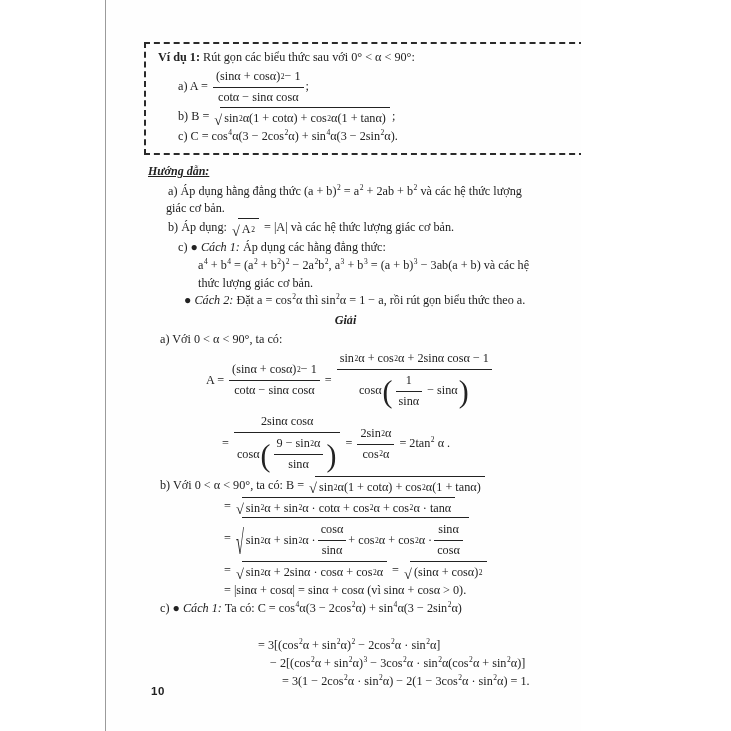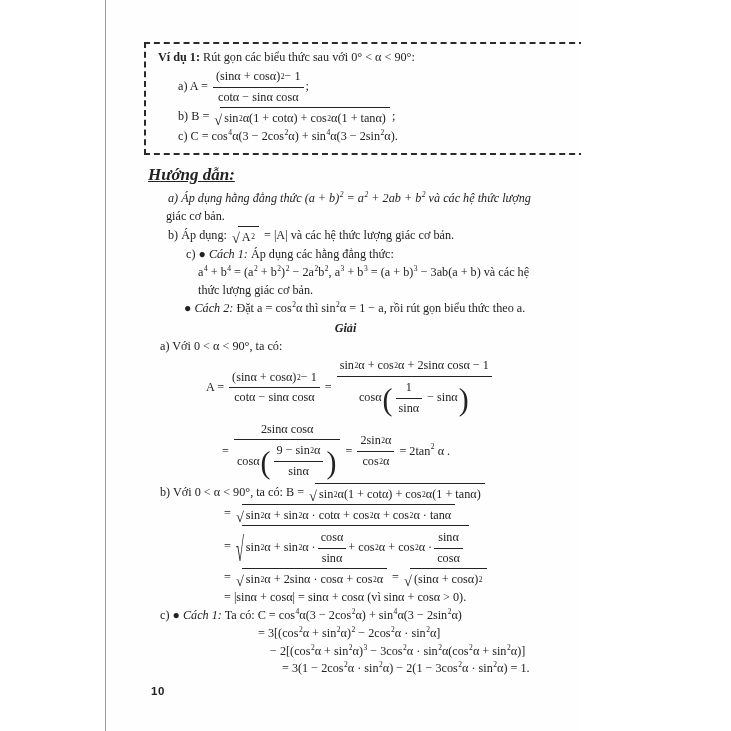--- a/index.html
+++ b/index.html
@@ -20,21 +20,21 @@
   
   .sqrt{display:inline-flex;align-items:stretch;vertical-align:middle;margin:0 2px}
   .rsym{align-self:flex-end;font-size:1.18em;line-height:1.05;margin-right:-2px}
   .sqrt.t>.rsym{transform:scaleY(2.35);transform-origin:86% bottom}
   .rcnt{display:inline-flex;align-items:center;border-top:1.2px solid var(--ink,#222);padding:2px 4px 0 4px}
   
   .bigp{display:inline-flex;align-items:center}
   .bp{font-size:2.45em;font-weight:300;line-height:0.78;margin:0 1px;transform:scaleY(1.05)}
   
   .ex-box{border:2px dashed var(--box_border,#2a2a2a);padding:5px 8px 7px 8px;margin:0 0 8px -2px}
-  .guide-title{font-weight:bold;font-style:italic;text-decoration:underline;font-size:17px;margin:4px 0 2px 2px}
+  .guide-title{font-weight:bold;font-style:italic;text-decoration:underline;font-size:12px;margin:4px 0 2px 2px}
   .sol-title{text-align:center;font-weight:bold;font-style:italic;margin:2px 40px 1px 0}
   .page-num{position:absolute;left:45px;bottom:34px;font-family:"Liberation Sans",sans-serif;font-weight:bold;font-size:11.5px;letter-spacing:0.5px}
 </style>
 </head>
 <body>
 
 <div class="stage">
   <div class="page">
     <div class="content">
       <div class="ex-box" id="box">
@@ -56,30 +56,30 @@
                 <sup>2</sup>
                 <span> α(1 + cotα) + cos</span>
                 <sup>2</sup>
                 <span> α(1 + tanα)</span>
               </span>
             </span><span>;</span></div>
           <div class="line" style="margin-left: 24px;"><span>c) C = cos</span><sup>4</sup><span>α(3 − 2cos</span><sup>2</sup><span>α) + sin</span><sup>4</sup><span>α(3 − 2sin</span><sup>2</sup><span>α).</span></div>
         </div>
       <div class="guide-title">Hướng dẫn:</div>
       <div id="guide">
-          <div class="line" style="margin-left: 22px; font-style: italic;"><span>a) Áp dụng hằng đẳng thức (a + b)</span><sup>2</sup><span> = a</span><sup>2</sup><span> + 2ab + b</span><sup>2</sup><span> và các hệ thức lượng</span></div>
+          <div class="line" style="margin-left: 22px;"><span>a) Áp dụng hằng đẳng thức (a + b)</span><sup>2</sup><span> = a</span><sup>2</sup><span> + 2ab + b</span><sup>2</sup><span> và các hệ thức lượng</span></div>
           <div class="line" style="margin-left: 20px;"><span>giác cơ bản.</span></div>
           <div class="line" style="margin-left: 22px;"><span>b) Áp dụng: </span><span class="sqrt">
               <span class="rsym">√</span>
               <span class="rcnt">
                 <span>A</span>
                 <sup>2</sup>
               </span>
             </span><span> = |A| và các hệ thức lượng giác cơ bản.</span></div>
-          <div class="line" style="margin-left: 40px;"><span>c) ● </span><span class="it">Cách 1:</span><span> Áp dụng các hằng đẳng thức:</span></div>
+          <div class="line" style="margin-left: 32px;"><span>c) ● </span><span class="it">Cách 1:</span><span> Áp dụng các hằng đẳng thức:</span></div>
           <div class="line" style="margin-left: 52px;"><span>a</span><sup>4</sup><span> + b</span><sup>4</sup><span> = (a</span><sup>2</sup><span> + b</span><sup>2</sup><span>)</span><sup>2</sup><span> − 2a</span><sup>2</sup><span>b</span><sup>2</sup><span>, a</span><sup>3</sup><span> + b</span><sup>3</sup><span> = (a + b)</span><sup>3</sup><span> − 3ab(a + b) và các hệ</span></div>
           <div class="line" style="margin-left: 52px;"><span>thức lượng giác cơ bản.</span></div>
           <div class="line" style="margin-left: 38px;"><span>● </span><span class="it">Cách 2:</span><span> Đặt a = cos</span><sup>2</sup><span>α thì sin</span><sup>2</sup><span>α = 1 − a, rồi rút gọn biểu thức theo a.</span></div>
         </div>
       <div class="sol-title">Giải</div>
       <div id="solution">
           <div class="line" style="margin-left: 14px;"><span>a) Với 0 &lt; α &lt; 90°, ta có:</span></div>
           <div class="line" style="margin-left: 60px;"><span>A = </span><span class="frac">
               <span class="fn">
                 <span>(sinα + cosα)</span>
@@ -212,20 +212,20 @@
               </span>
             </span><span>  = </span><span class="sqrt">
               <span class="rsym">√</span>
               <span class="rcnt">
                 <span>(sinα + cosα)</span>
                 <sup>2</sup>
               </span>
             </span></div>
           <div class="line" style="margin-left: 78px;"><span>= |sinα + cosα| = sinα + cosα (vì sinα + cosα &gt; 0).</span></div>
           <div class="line" style="margin-left: 14px;"><span>c) ● </span><span class="it">Cách 1:</span><span> Ta có: C = cos</span><sup>4</sup><span>α(3 − 2cos</span><sup>2</sup><span>α) + sin</span><sup>4</sup><span>α(3 − 2sin</span><sup>2</sup><span>α)</span></div>
-          <div class="line" style="margin-left: 112px;"><span>= 3[(cos</span><sup>2</sup><span>α + sin</span><sup>2</sup><span>α)</span><sup>2</sup><span> − 2cos</span><sup>2</sup><span>α · sin</span><sup>2</sup><span>α]</span></div>
+          <div class="line" style="margin-left: 112px; margin-top: 20px;"><span>= 3[(cos</span><sup>2</sup><span>α + sin</span><sup>2</sup><span>α)</span><sup>2</sup><span> − 2cos</span><sup>2</sup><span>α · sin</span><sup>2</sup><span>α]</span></div>
           <div class="line" style="margin-left: 124px;"><span>− 2[(cos</span><sup>2</sup><span>α + sin</span><sup>2</sup><span>α)</span><sup>3</sup><span> − 3cos</span><sup>2</sup><span>α · sin</span><sup>2</sup><span>α(cos</span><sup>2</sup><span>α + sin</span><sup>2</sup><span>α)]</span></div>
           <div class="line" style="margin-left: 136px;"><span>= 3(1 − 2cos</span><sup>2</sup><span>α · sin</span><sup>2</sup><span>α) − 2(1 − 3cos</span><sup>2</sup><span>α · sin</span><sup>2</sup><span>α) = 1.</span></div>
         </div>
     </div>
     <div class="page-num">10</div>
   </div>
 </div>
 
 </body></html>

